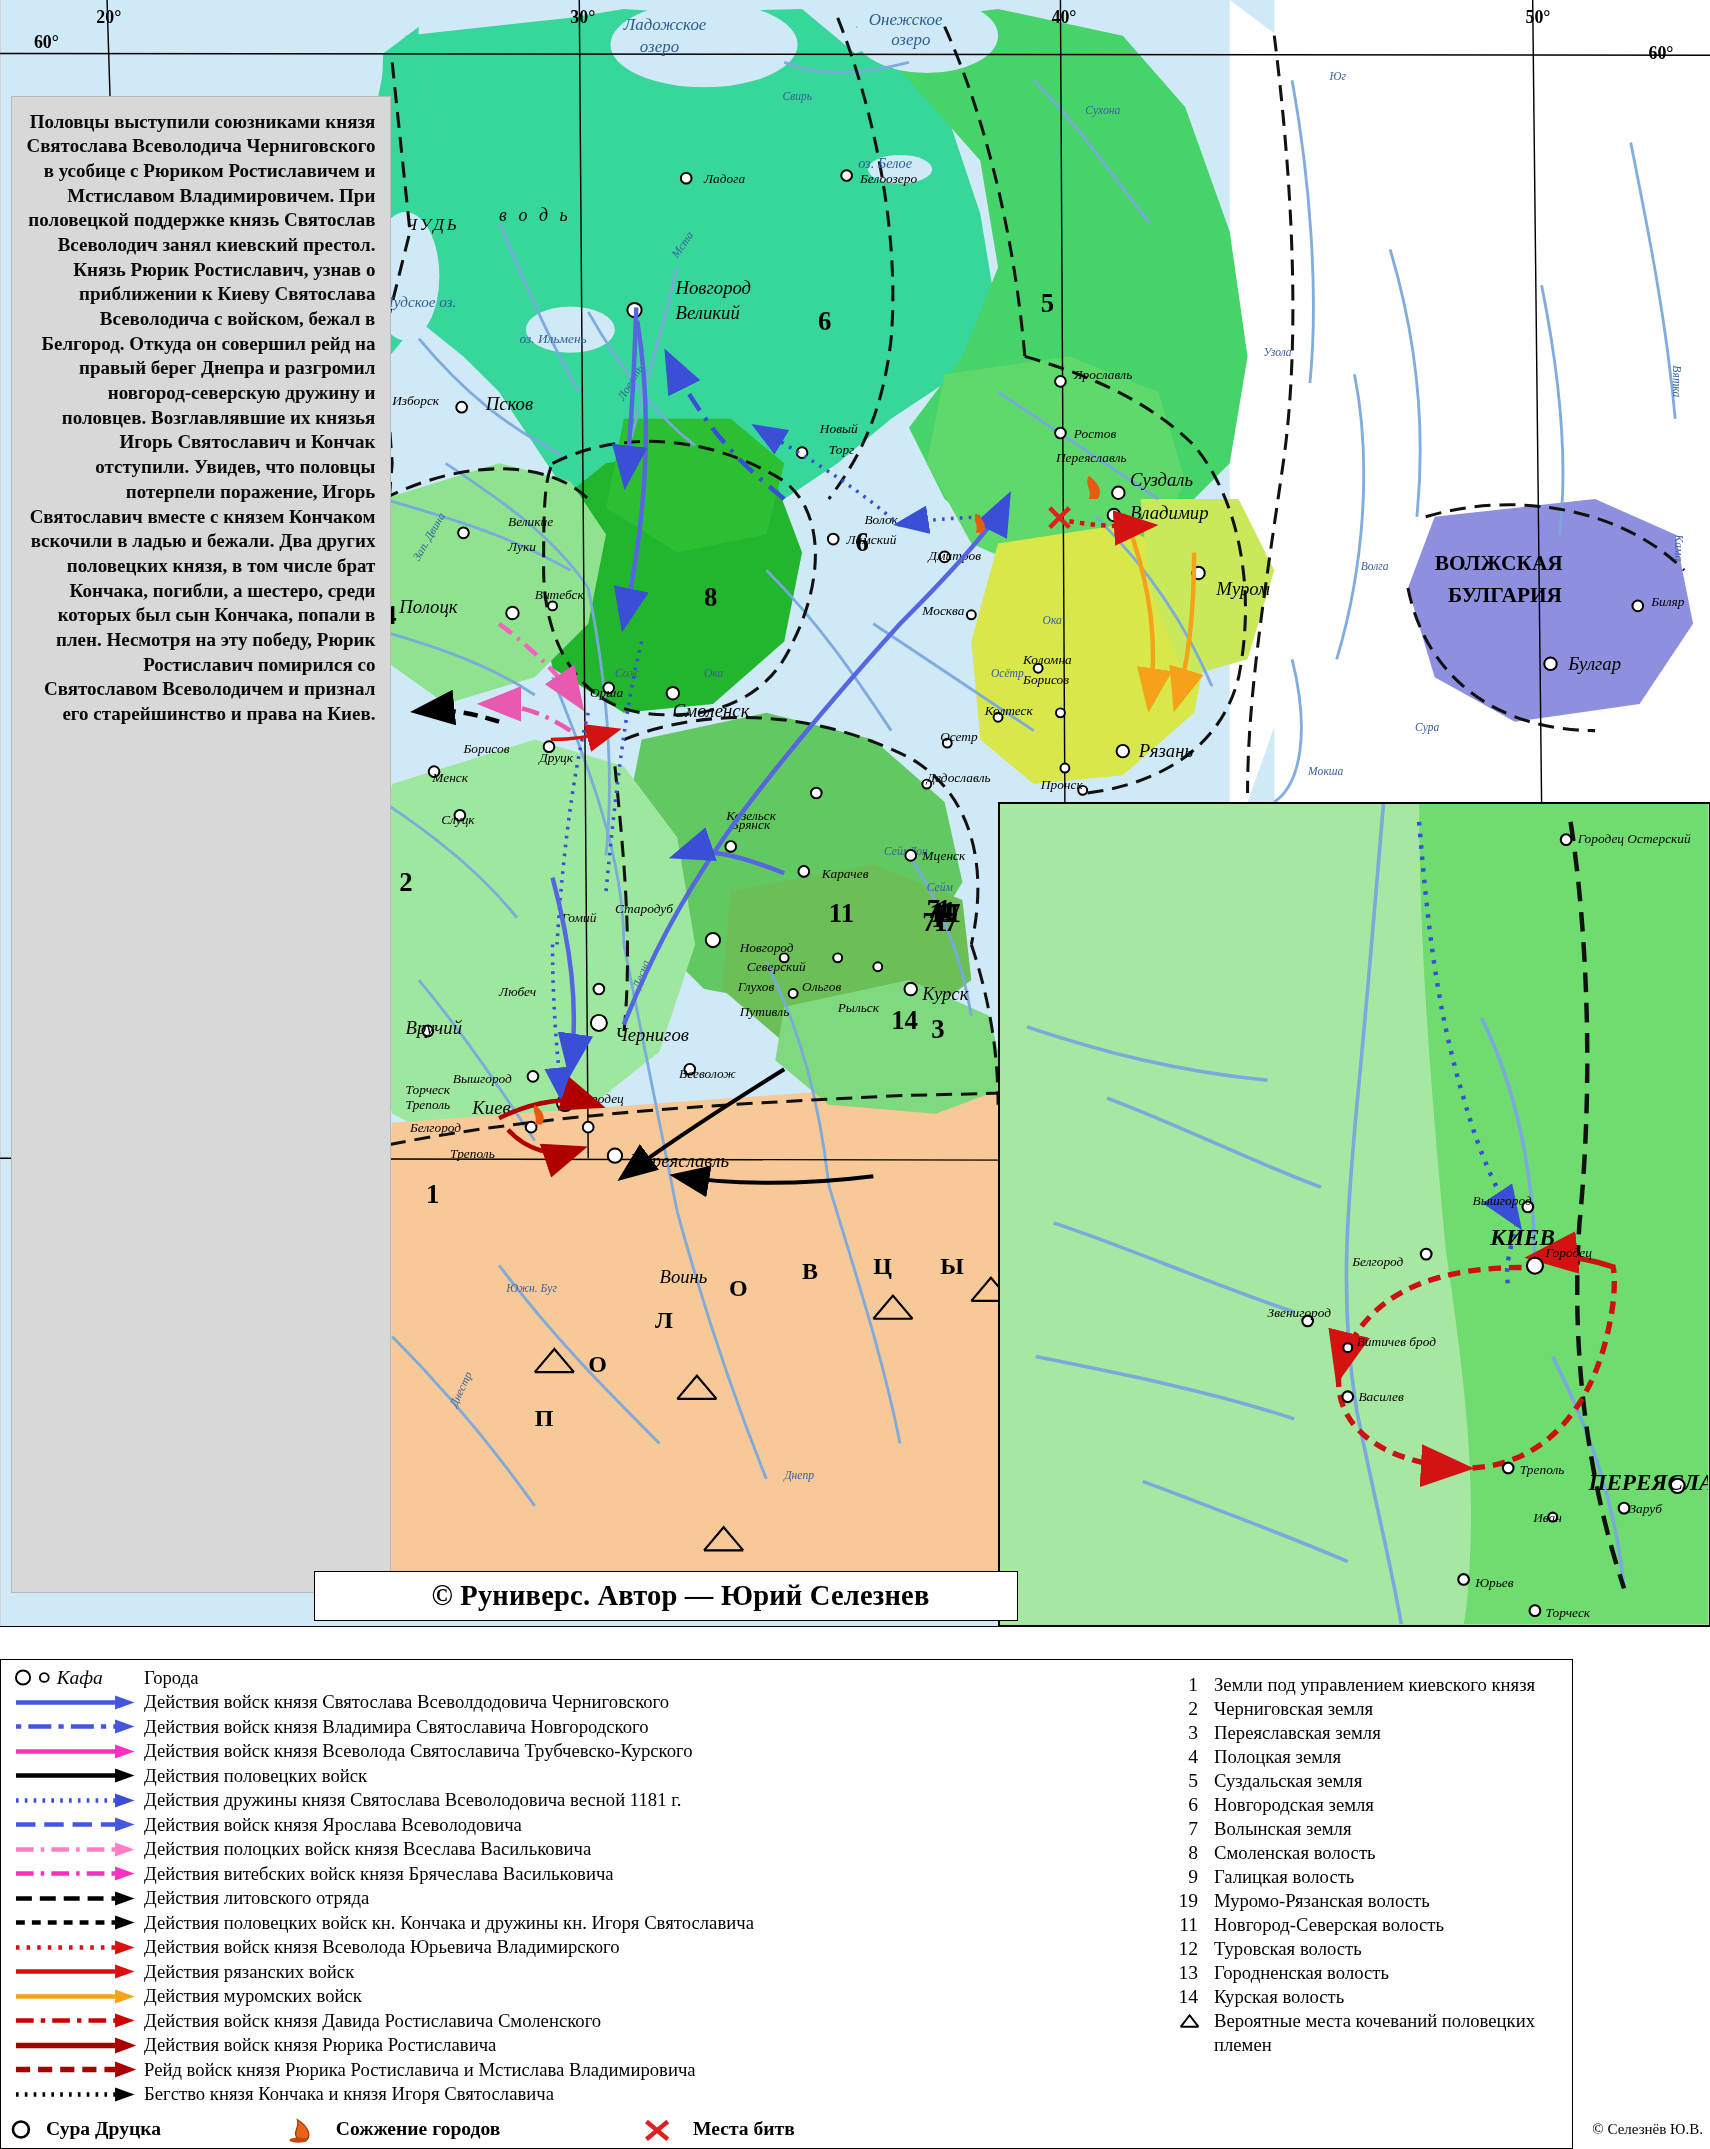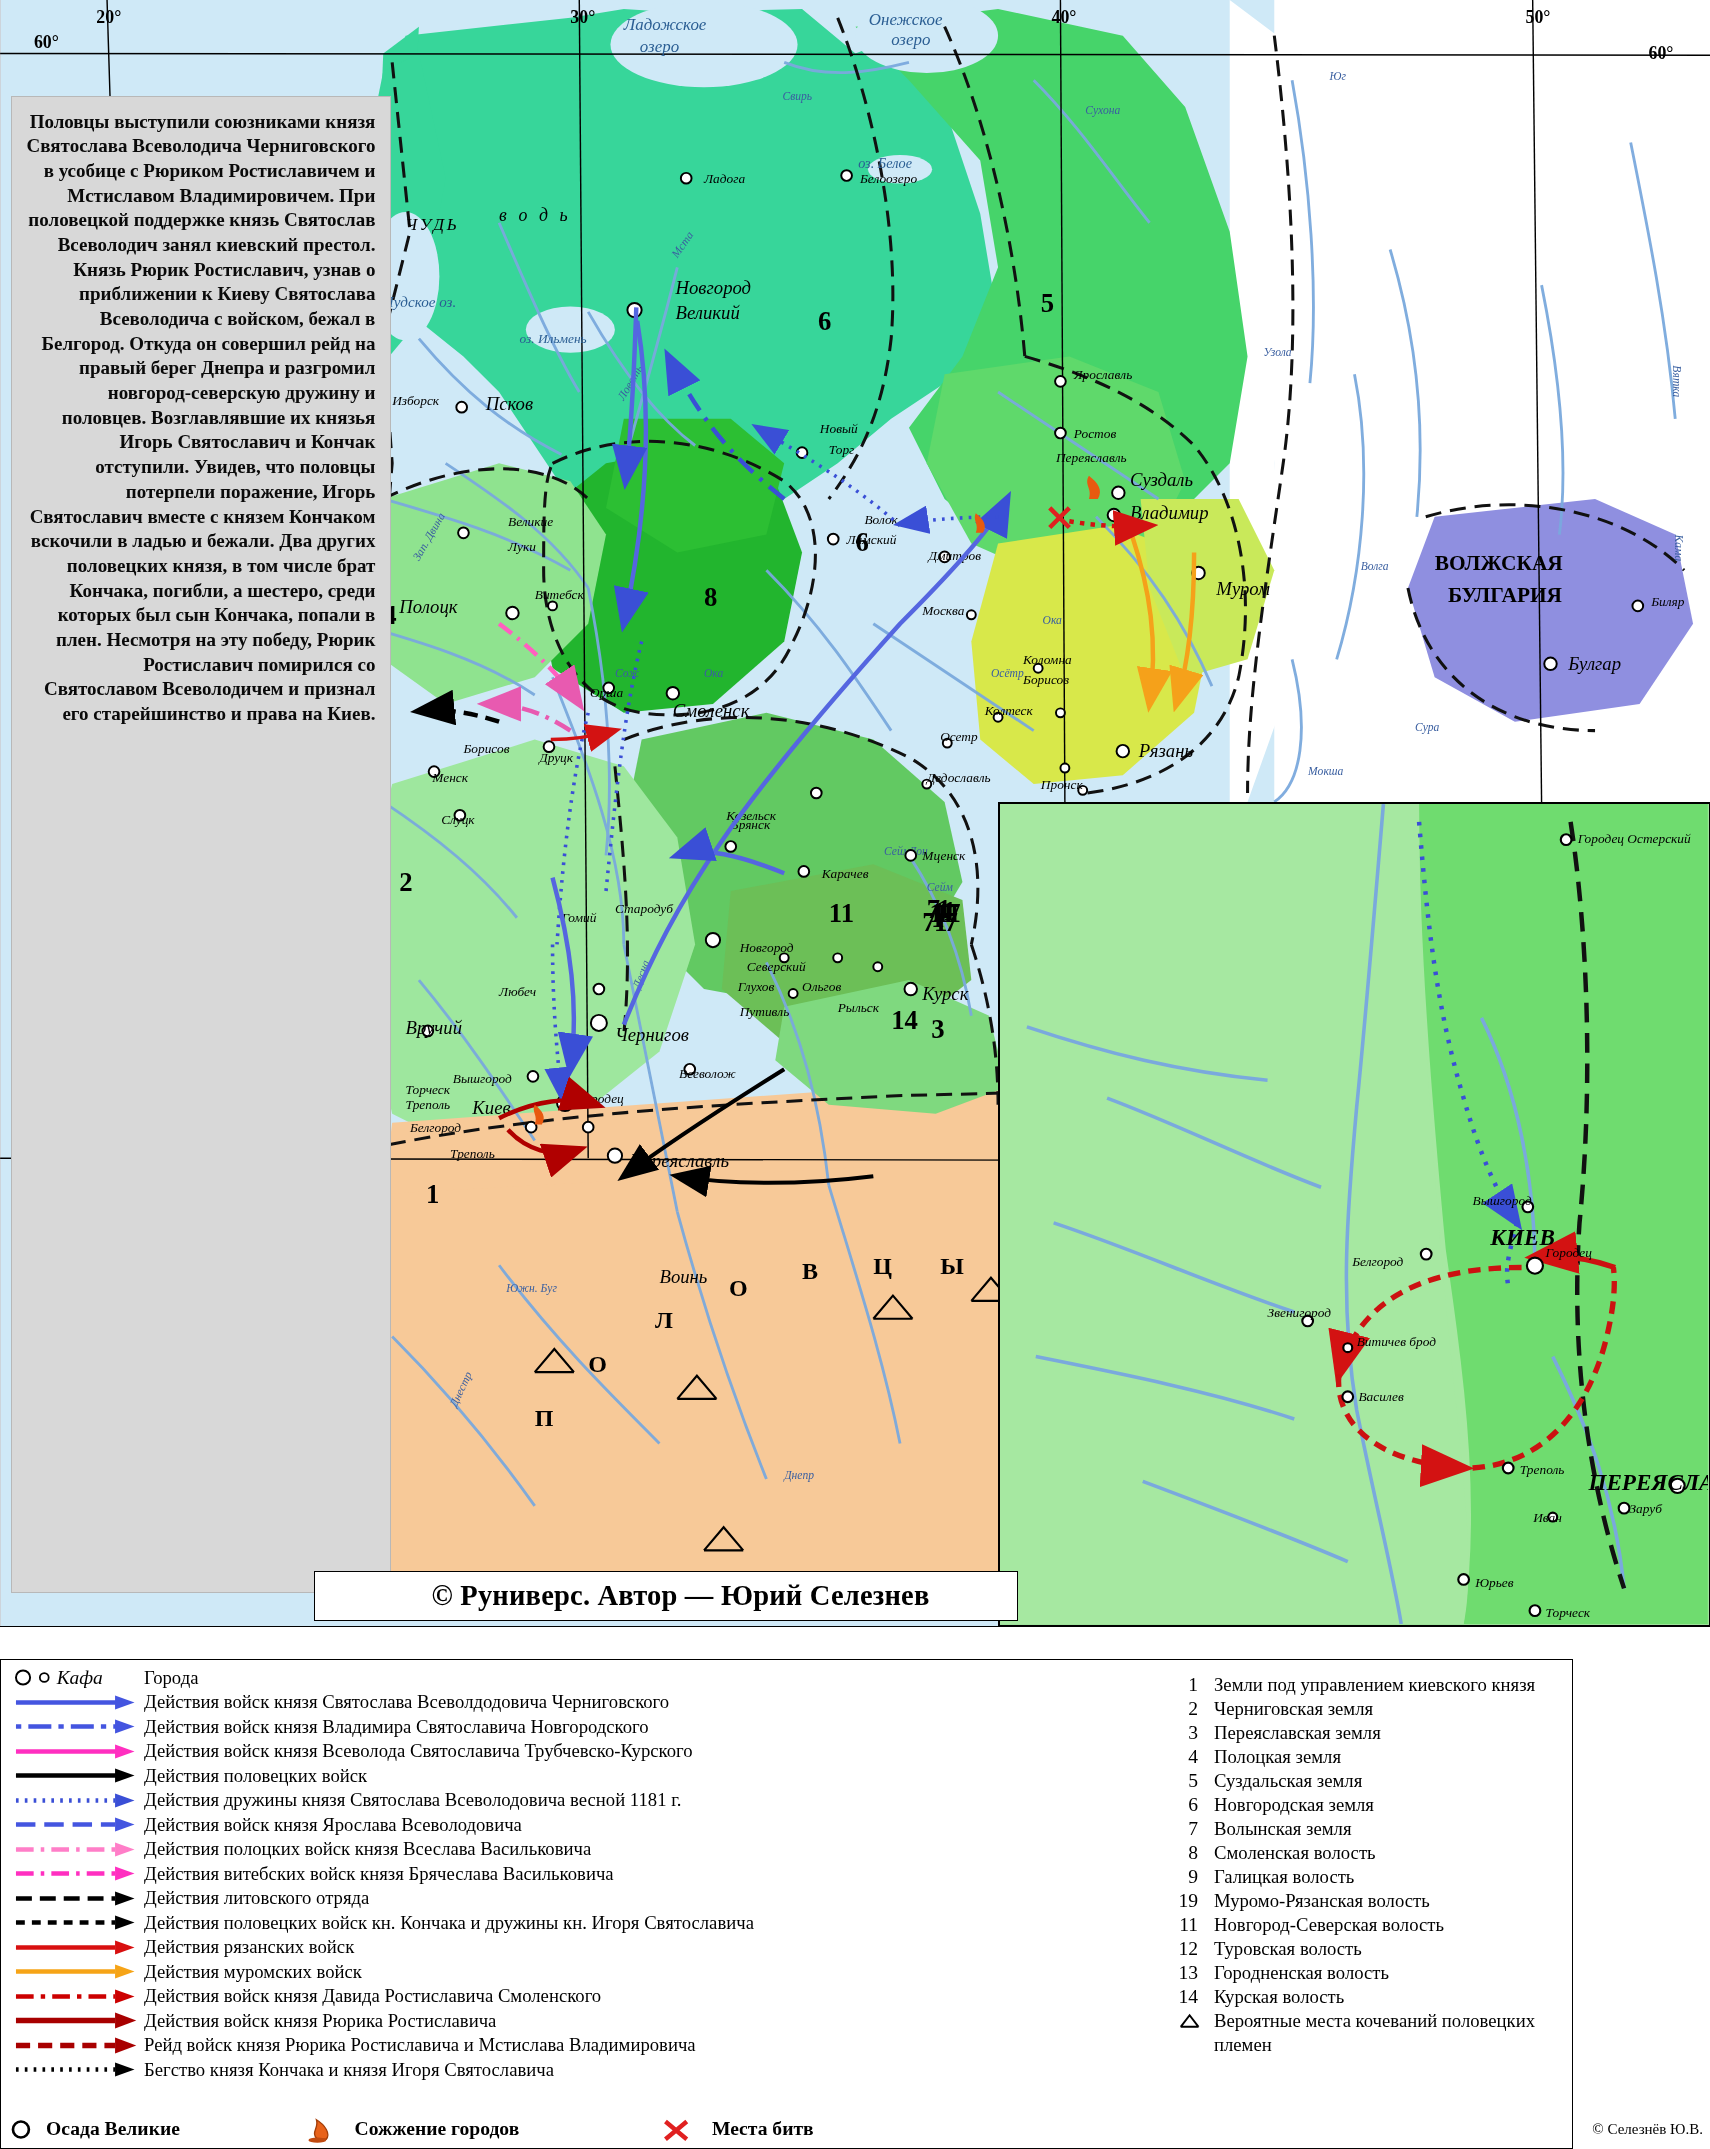--- a/index.html
+++ b/index.html
@@ -626,20 +626,29 @@
       <div class="lrow">
         <div class="lsym">
           <svg width="134" height="23" viewBox="0 0 150 26">
               <path d="M6 13 L118 13" stroke="#000" stroke-width="5" fill="none" stroke-dasharray="10 8"></path>
               <path d="M118 5 L140 13 L118 21 z" fill="#000"></path>
             </svg>
         </div>
         <div class="ltext">Действия половецких войск кн. Кончака и дружины кн. Игоря Святославича</div>
       </div>
 
+      <div class="lrow">
+        <div class="lsym">
+          <svg width="134" height="23" viewBox="0 0 150 26">
+              <path d="M6 13 L118 13" stroke="#d81010" stroke-width="5" fill="none" stroke-dasharray="4 8"></path>
+              <path d="M118 5 L140 13 L118 21 z" fill="#d81010"></path>
+            </svg>
+        </div>
+        <div class="ltext">Действия войск князя Всеволода Юрьевича Владимирского</div>
+      </div>
 
       <div class="lrow">
         <div class="lsym">
           <svg width="134" height="23" viewBox="0 0 150 26">
               <path d="M6 13 L118 13" stroke="#d81010" stroke-width="5" fill="none"></path>
               <path d="M118 5 L140 13 L118 21 z" fill="#d81010"></path>
             </svg>
         </div>
         <div class="ltext">Действия рязанских войск</div>
       </div>
@@ -759,21 +768,21 @@
             </svg>
         </div>
         <div style="white-space:normal;width:374px;">Вероятные места кочеваний половецких племен</div>
       </div>
     </div>
 
     <div class="bottomrow">
       <svg width="36" height="23" viewBox="0 0 40 26">
           <circle cx="12" cy="13" r="9" fill="none" stroke="#000" stroke-width="3"></circle>
         </svg>
-      <span style="margin-right:116px;">Осада Великие</span>
+      <span style="margin-right:116px;">Сура Друцка</span>
       <svg width="48" height="27" style="margin-right:10.7px;" viewBox="0 0 54 30">
         <path d="M24 26 c-8 -8 2 -12 -1 -22 c10 6 16 16 11 22 z" fill="#e8621a" stroke="#a33d08" stroke-width="1.5"></path>
         <ellipse cx="24" cy="27" rx="10" ry="3" fill="#c14a10"></ellipse>
       </svg>
       <span style="margin-right:134px;">Сожжение городов</span>
       <svg width="48" height="27" style="margin-right:10.7px;" viewBox="0 0 54 30">
         <path d="M14 6 L38 26 M38 6 L14 26" stroke="#e02020" stroke-width="5"></path>
       </svg>
       <span>Места битв</span>
       <span style="margin-left:auto; font-weight:normal; font-size:15px;">© Селезнёв Ю.В.</span>

